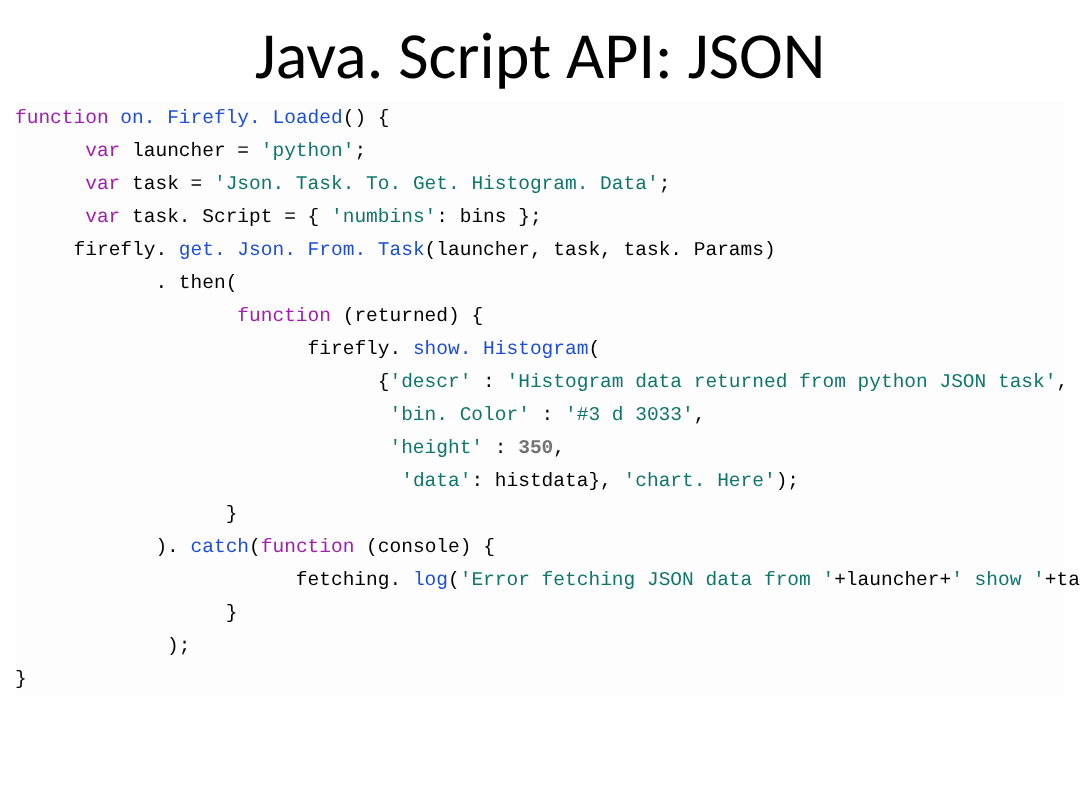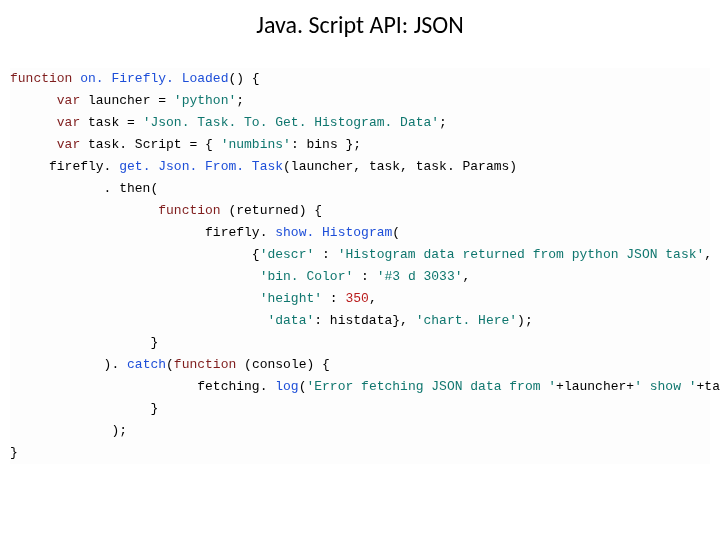--- a/index.html
+++ b/index.html
@@ -16,40 +16,40 @@
     position: relative;
     background: #ffffff;
     font-family: "Calibri", "Segoe UI", Arial, sans-serif;
   }
   .title {
     position: absolute;
     top: 10px;
     left: 0;
     right: 0;
     text-align: center;
-    font-size: 24px;
+    font-size: 44px;
     color: #000;
     font-weight: 400;
   }
   .code {
     position: absolute;
     top: 68px;
     left: 10px;
     right: 10px;
     font-family: Menlo, Consolas, "Liberation Mono", monospace;
     font-size: 13px;
     line-height: 22px;
     color: #000;
     white-space: pre;
     background: #fdfdfd;
   }
-  .kw  { color: #7f1d1d; }   
+  .kw  { color: #a21caf; }   
   .fn  { color: #1d4ed8; }   
   .s   { color: #0f766e; }   
-  .n   { color: #b91c1c; }   
+  .n   { color: #737373; font-weight: bold; }   
 </style>
 </head>
 <body>
 
 <div class="slide">
   <div class="title">Java. Script API: JSON</div>
 
   <div class="code"><span><span class="kw">function</span> <span class="fn">on. Firefly. Loaded</span><span>() {</span></span>
 <span><span>      </span><span class="kw">var</span><span> launcher = </span><span class="s">'python'</span><span>;</span></span>
 <span><span>      </span><span class="kw">var</span><span> task = </span><span class="s">'Json. Task. To. Get. Histogram. Data'</span><span>;</span></span>

